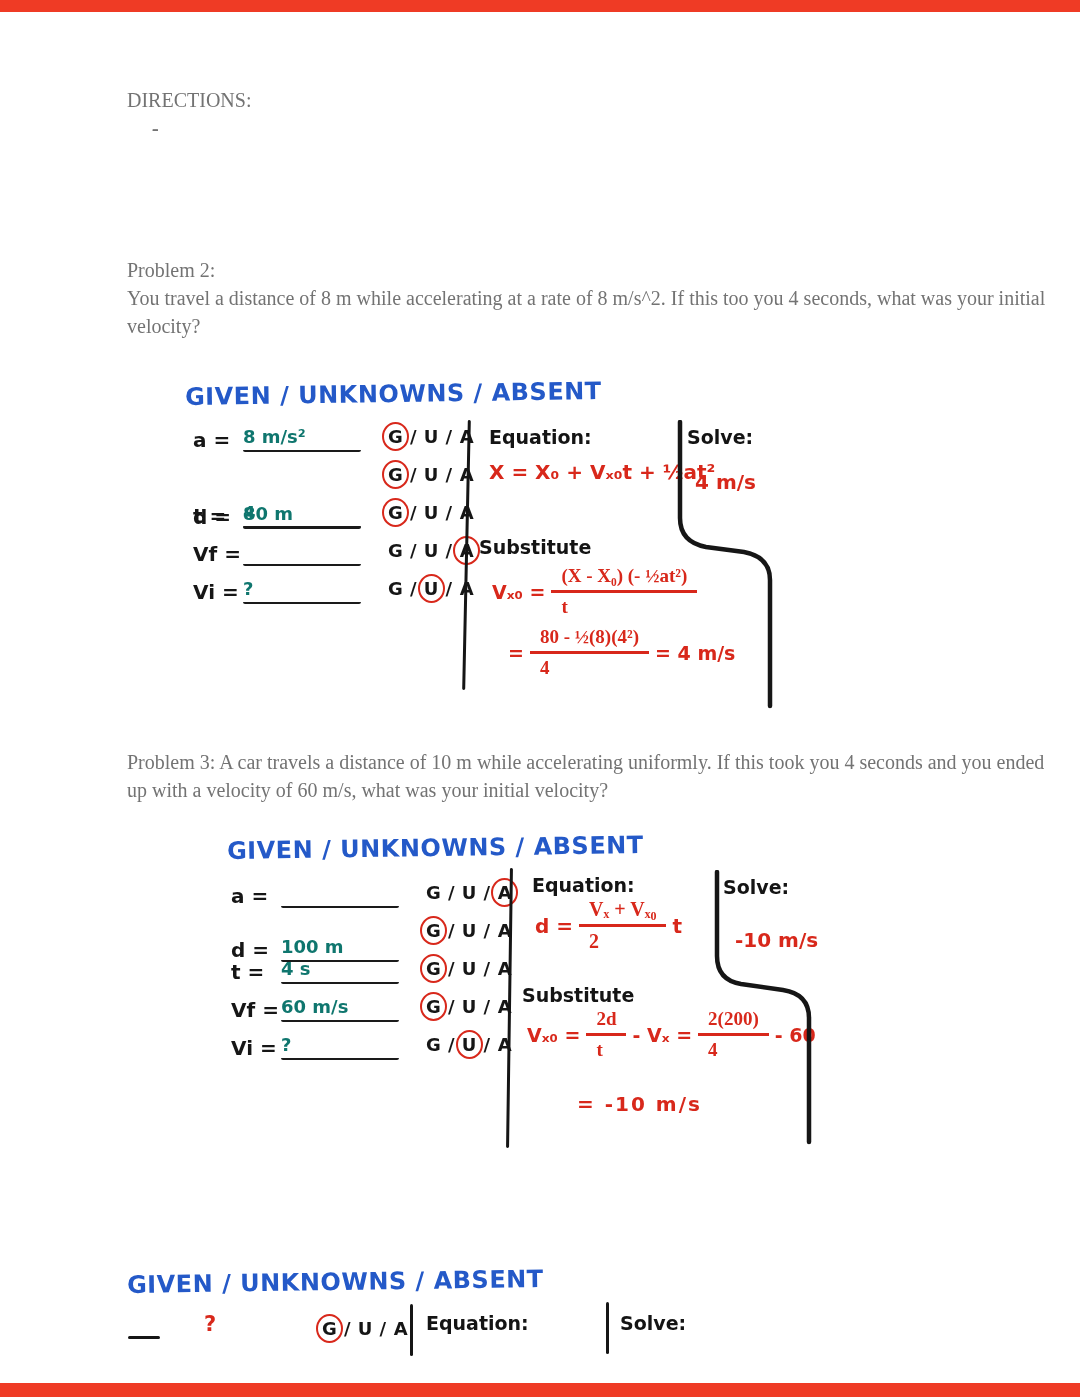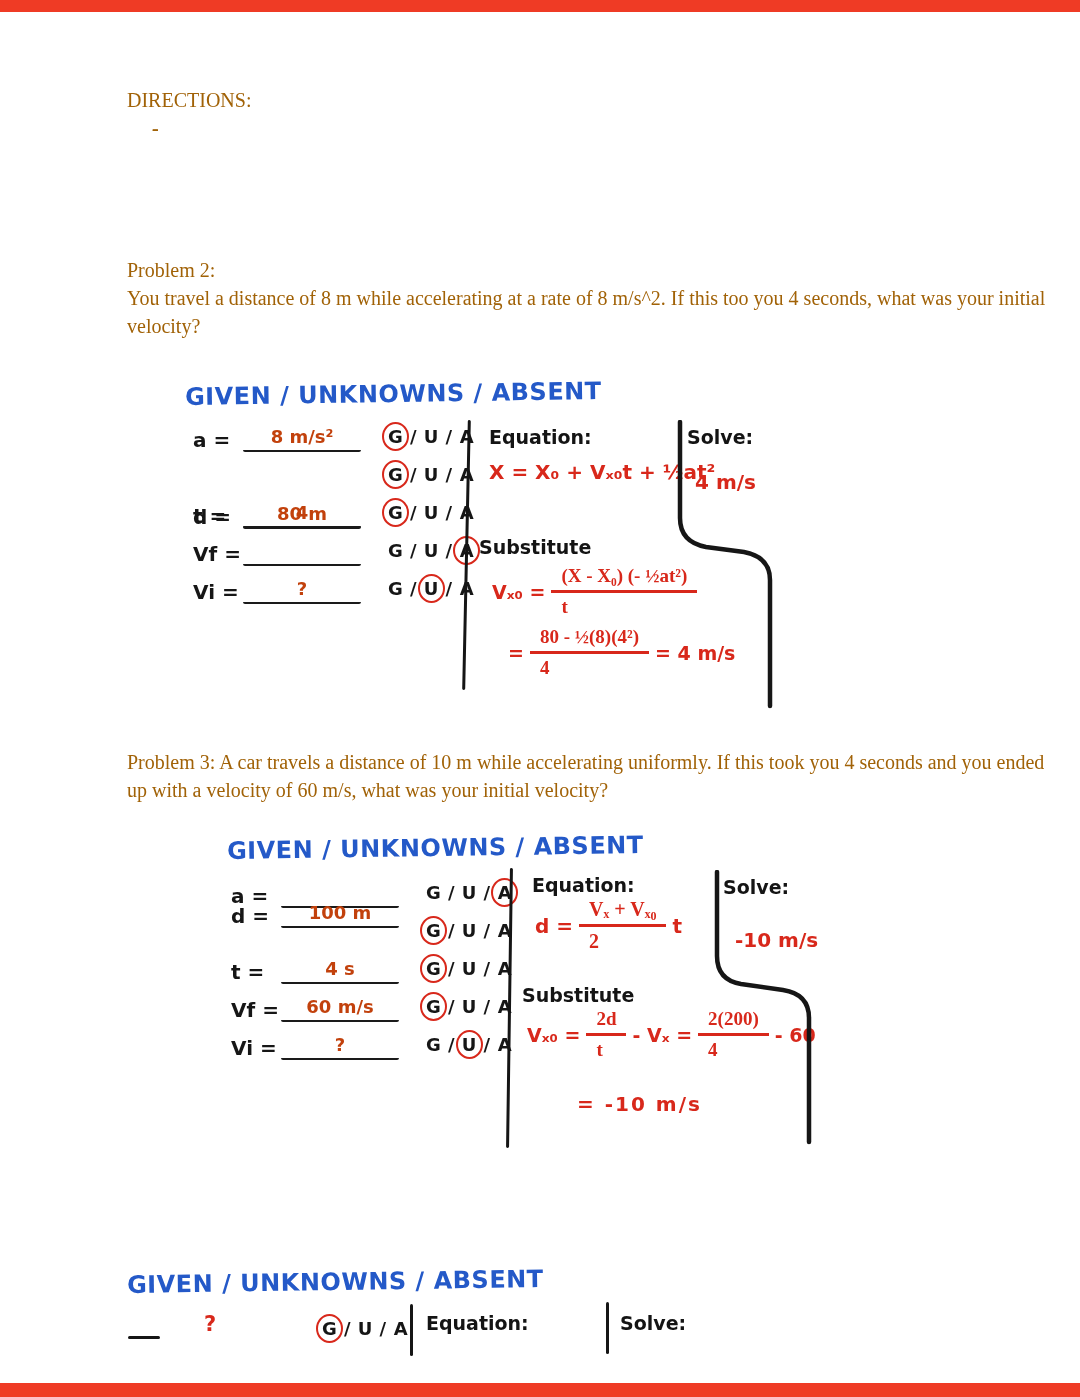--- a/index.html
+++ b/index.html
@@ -2,37 +2,37 @@
 <html><head>
 <meta charset="utf-8">
 <style>
   * { margin:0; padding:0; box-sizing:border-box; }
   html,body { background:#ffffff; }
   body { width:1080px; height:1397px; font-family:"Liberation Serif", serif; }
   .page { position:relative; width:1080px; height:1397px; background:#ffffff; overflow:hidden; }
   .abs { position:absolute; }
 
   
-  .typed { font-family:"Liberation Serif", serif; font-size:20px; line-height:28px; color:#a16207; }
+  .typed { font-family:"Liberation Serif", serif; font-size:20px; line-height:28px; color:#737373; }
   .bullet { position:relative; padding-left:48px; }
   .bullet .dash { position:absolute; left:25px; }
 
   
   .hw-header { font-family:"DejaVu Sans", sans-serif; font-weight:700; font-size:24px;
                color:#2459c8; letter-spacing:0.5px; white-space:nowrap; transform:rotate(-0.8deg); }
   .hw-label  { font-family:"DejaVu Sans", sans-serif; font-weight:700; font-size:19px; color:#141414; white-space:nowrap; }
   .math      { font-family:"DejaVu Sans", sans-serif; font-weight:700; font-size:19px; color:#d8281b; white-space:nowrap; }
   .math > span { vertical-align:middle; margin:0 3px; }
 
   .vrow { white-space:nowrap; }
   .var-sym { display:inline-block; width:50px; font-family:"DejaVu Sans", sans-serif; font-weight:700;
              font-size:20px; color:#161616; vertical-align:bottom; }
-  .var-val { display:inline-block; min-width:118px; min-height:26px; text-align:center;
+  .var-val { display:inline-block; min-width:118px; min-height:26px; text-align:left;
              border-bottom:2.5px solid #1a1a1a; border-radius:2px; vertical-align:bottom;
-             font-family:"DejaVu Sans", sans-serif; font-weight:700; font-size:18px; color:#c2410c; }
+             font-family:"DejaVu Sans", sans-serif; font-weight:700; font-size:18px; color:#0f766e; }
 
   .gua-row { white-space:nowrap; font-family:"DejaVu Sans", sans-serif; font-weight:700;
              font-size:18px; color:#161616; }
   .gua-letter { display:inline-block; min-width:27px; text-align:center; padding:2px 1px;
                 border:2.5px solid transparent; border-radius:50%; }
   .gua-letter.circled { border-color:#d8281b; }
   .gua-sep { margin:0 1px; }
 
   .divider { width:3px; background:#151515; border-radius:3px; }
 
@@ -122,21 +122,21 @@
   <div class="abs" style="left:127px; top:748px; width:935px;">
     <div class="typed">Problem 3: A car travels a distance of 10 m while accelerating uniformly. If this took you 4 seconds and you ended up with a velocity of 60 m/s, what was your initial velocity?</div>
   </div>
 
   <div class="abs" style="left:127px; top:826px; width:860px; height:332px;">
     <div class="abs hw-header" style="left:100px; top:8px;">GIVEN / UNKNOWNS / ABSENT</div>
 
     <div class="abs vrow" style="left:104px; top:56px;">
       <span class="var-sym">a =</span><span class="var-val"></span>
     </div>
-    <div class="abs vrow" style="left:104px; top:76px;">
+    <div class="abs vrow" style="left:104px; top:110px;">
       <span class="var-sym">d =</span><span class="var-val">100 m</span>
     </div>
     <div class="abs vrow" style="left:104px; top:132px;">
       <span class="var-sym">t =</span><span class="var-val">4 s</span>
     </div>
     <div class="abs vrow" style="left:104px; top:170px;">
       <span class="var-sym">Vf =</span><span class="var-val">60 m/s</span>
     </div>
     <div class="abs vrow" style="left:104px; top:208px;">
       <span class="var-sym">Vi =</span><span class="var-val">?</span>

